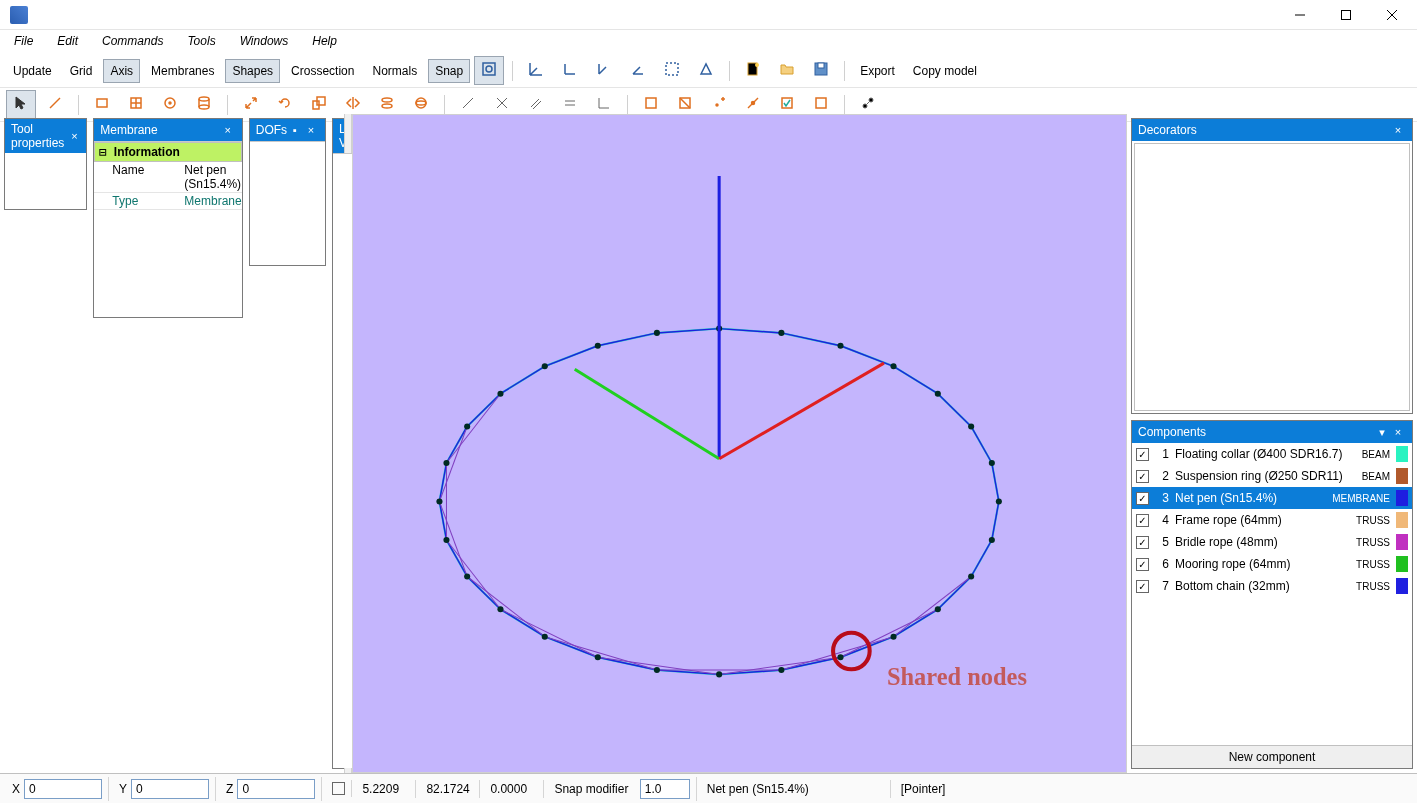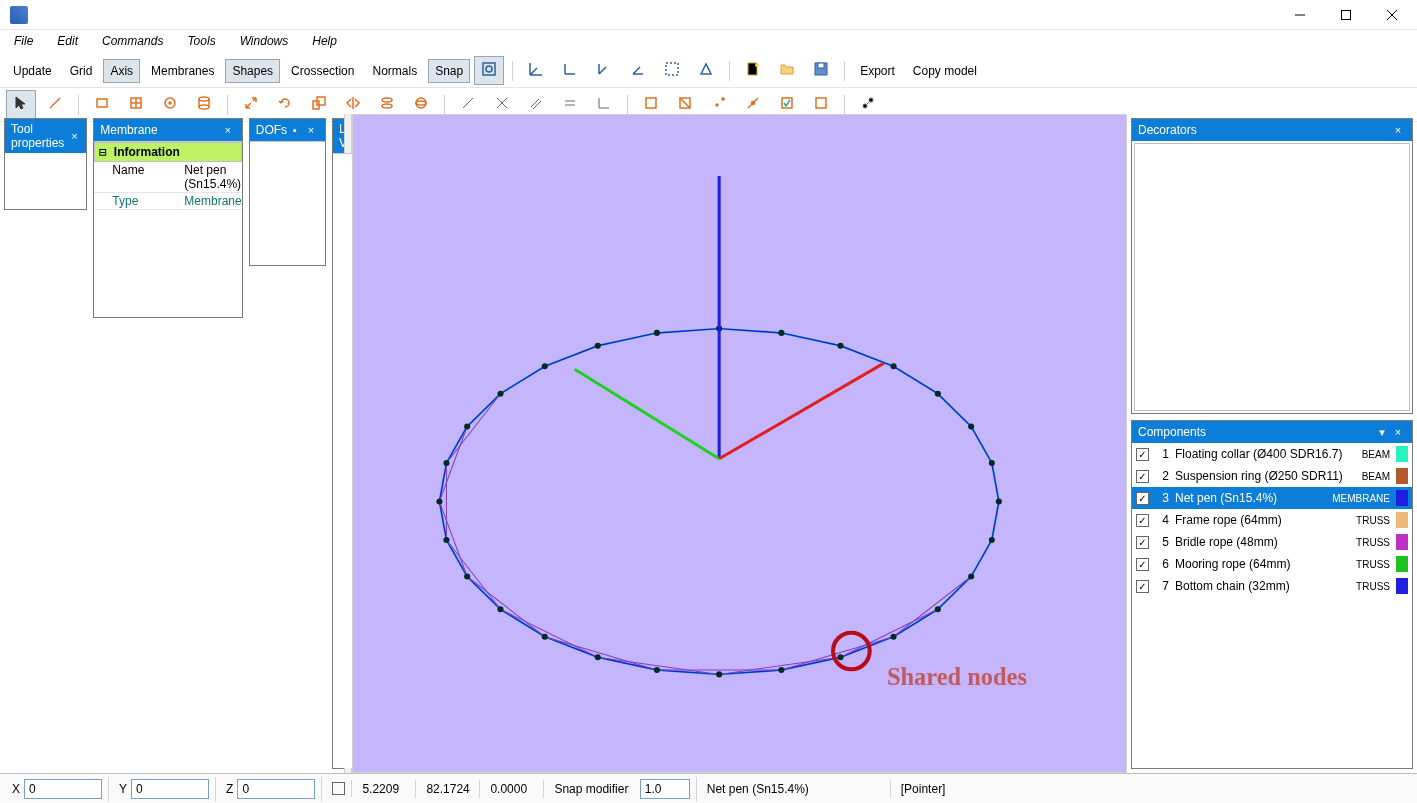--- a/index.html
+++ b/index.html
@@ -490,20 +490,21 @@
     <div class="swatch" style="background:#20c020"></div>
           </div>
           <div class="comp-row">
             <div class="cb">✓</div>
     <div class="idx">7</div>
     <div class="name">Bottom chain (32mm)</div>
     <div class="type">TRUSS</div>
     <div class="swatch" style="background:#2020e0"></div>
           </div>
         </div>
+      <div class="newcomp">New component</div>
     </div>
   </div>
 </div>
 
 <div class="statusbar">
   <div class="cell">
       <span>X</span>
       <input type="text" value="0" style="">
     </div>
   <div class="cell">

